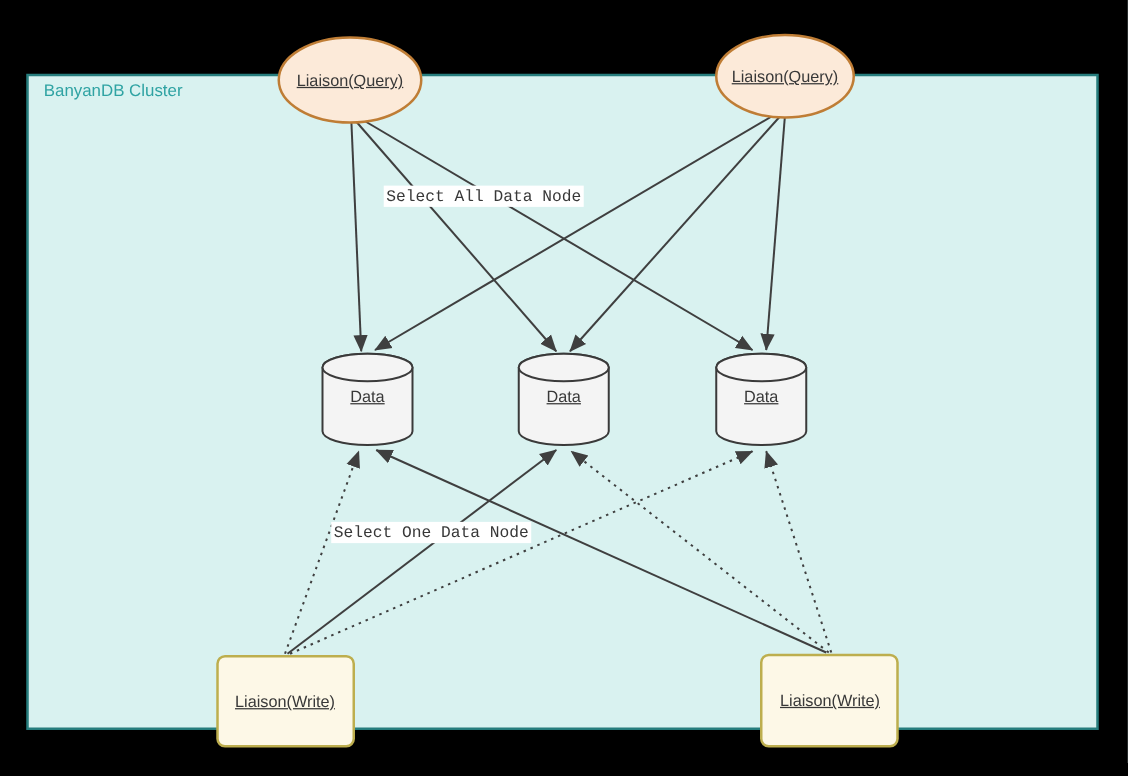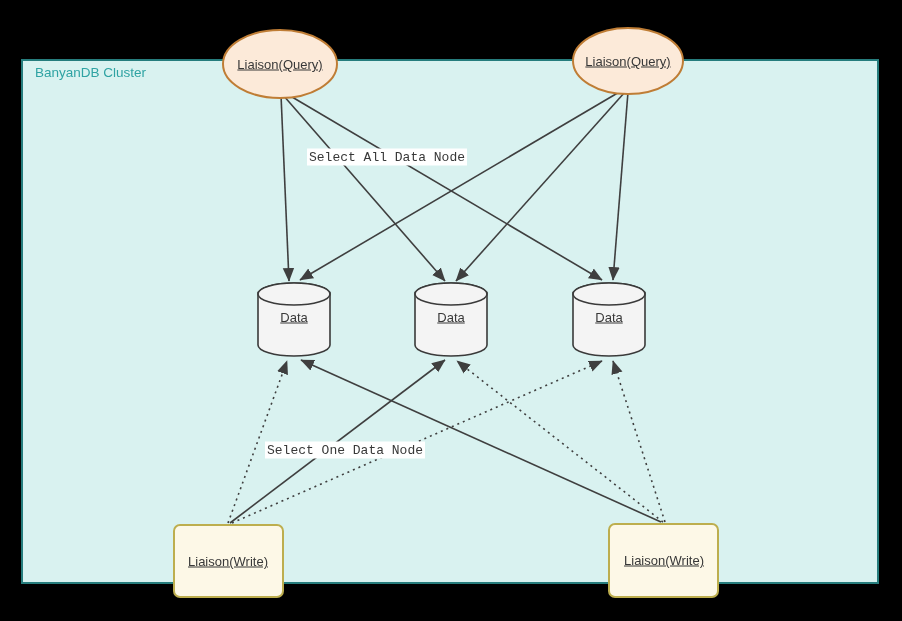--- a/index.html
+++ b/index.html
@@ -77,14 +77,14 @@
   <div class="lbl node-lbl" style="left:628px; top:61px;">Liaison(Query)</div>
 
   <div class="lbl node-lbl" style="left:294px; top:317px;">Data</div>
   <div class="lbl node-lbl" style="left:451px; top:317px;">Data</div>
   <div class="lbl node-lbl" style="left:609px; top:317px;">Data</div>
 
   <div class="lbl node-lbl" style="left:228px; top:561px;">Liaison(Write)</div>
   <div class="lbl node-lbl" style="left:664px; top:560px;">Liaison(Write)</div>
 
   <div class="lbl edge-lbl" style="left:387px; top:157px;">Select All Data Node</div>
-  <div class="lbl edge-lbl" style="left:345px; top:450px;">Select One Data Node</div>
+  <div class="lbl edge-lbl" style="left:345px; top:426px;">Select One Data Node</div>
 </div>
 
 </body></html>

